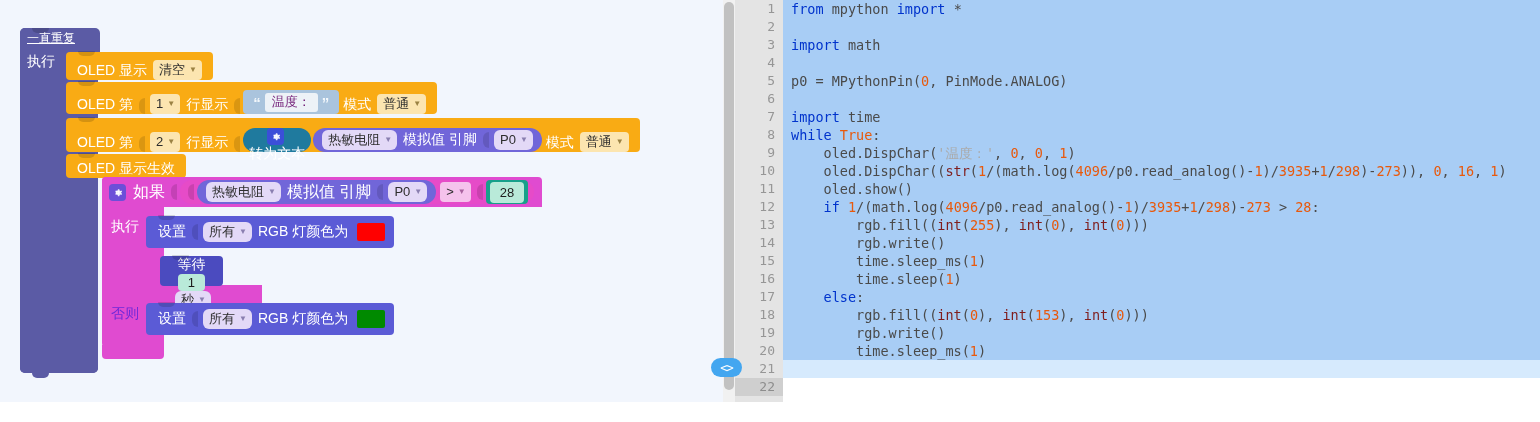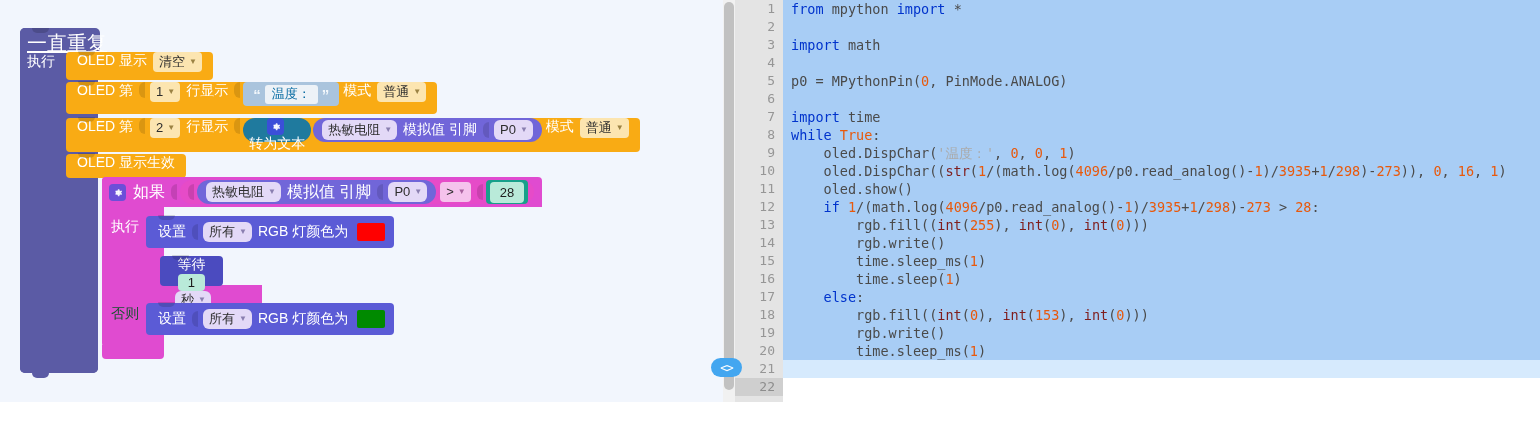--- a/index.html
+++ b/index.html
@@ -16,21 +16,21 @@
   #blockly-canvas {
     position: absolute; left: 0; top: 0;
     width: 723px; height: 402px;
     background: #f2f6fd;
     overflow: hidden;
   }
 
   .blk { position: absolute; font-size: 14px; color: #fff; }
   .blk-body {
     position: relative;
-    display: flex; align-items: flex-start;
+    display: flex; align-items: flex-end;
     border-radius: 4px;
     padding: 0 8px;
     white-space: nowrap;
   }
 
   
   .notch-top::before {
     content: ""; position: absolute; left: 12px; top: -1px;
     width: 17px; height: 5px;
     background: rgba(0,0,0,0.14);
@@ -50,21 +50,21 @@
     background: #5b5ba5;
     border-radius: 5px 5px 0 0;
   }
   .loop-hat::after {
     content:""; position:absolute; left: 12px; top: 0px;
     width: 17px; height: 5px; background: rgba(0,0,0,0.16);
     border-radius: 0 0 6px 6px;
   }
   .loop-label {
     position: absolute; left: 27px; top: 30px;
-    font-size: 20px; color: #fff; font-weight: 400;
+    font-size: 12px; color: #fff; font-weight: 400;
     text-decoration: underline;
   }
   .loop-do-label {
     position: absolute; left: 27px; top: 53px;
     font-size: 14px; color: #fff;
   }
   .loop-foot {
     position: absolute; left: 20px; top: 352px;
     width: 78px; height: 21px; background: #5b5ba5;
     border-radius: 0 0 5px 5px;
@@ -123,21 +123,21 @@
   .rep-sensor { background: #7166d9; }
   .rep-str {
     background: #aac4dd; color: #fff;
     border-radius: 4px; height: 24px;
   }
   .rep-num { background: #17a08a; border-radius: 4px; height: 24px; }
   .rep-cmp { background: #e64bc8; border-radius: 12px; height: 24px; }
 
   .quote { color: #f2f7fb; font-size: 15px; font-weight: bold; padding: 0 4px; }
   .str-val {
-    background: #edf2f7; color: #0369a1; border-radius: 3px;
+    background: #edf2f7; color: #701a75; border-radius: 3px;
     padding: 1px 7px; font-size: 13px; height: 19px;
     display: inline-flex; align-items: center;
   }
 
   
   .socket {
     display: inline-block; width: 6px; height: 16px;
     background: rgba(0,0,0,0.12);
     border-radius: 6px 0 0 6px;
     margin: 0 2px 0 3px;
@@ -157,21 +157,21 @@
     position:absolute; left: 102px; top: 177px;
     height: 30px; background: #e04bd0; border-radius: 4px 4px 0 0;
     display:flex; align-items:center; padding: 0 7px;
   }
   .if-left {
     position:absolute; left: 102px; top: 177px;
     width: 62px; height: 170px; background:#e04bd0;
     border-radius: 4px 0 0 4px;
   }
   .if-do { position:absolute; left:111px; top:218px; color:#fff; font-size:14px; }
-  .if-else { position:absolute; left:111px; top:305px; color:#14532d; font-size:14px; }
+  .if-else { position:absolute; left:111px; top:305px; color:#6d28d9; font-size:14px; }
   .if-mid {
     position:absolute; left:102px; top:285px; width:160px; height:24px;
     background:#e04bd0;
   }
   .if-foot {
     position:absolute; left:102px; top:345px; width:62px; height:14px;
     background:#e04bd0; border-radius: 0 0 4px 4px;
   }
 
   

